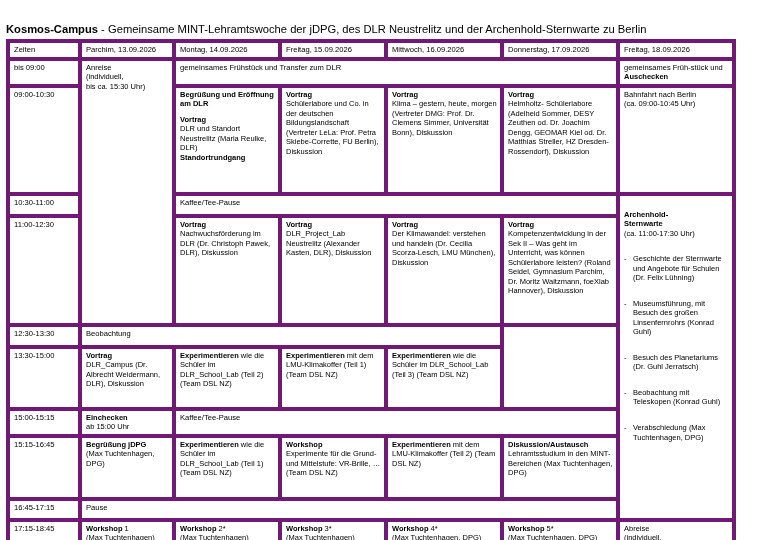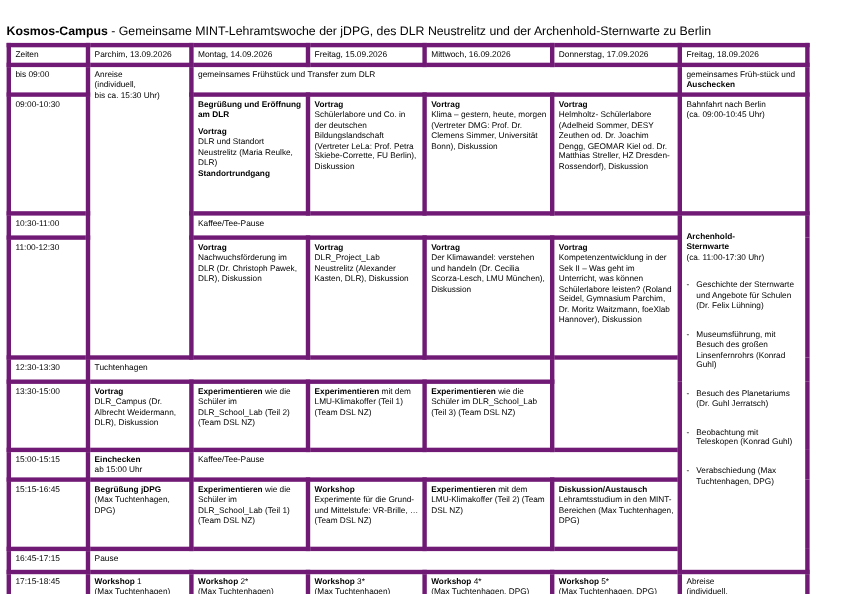--- a/index.html
+++ b/index.html
@@ -205,21 +205,21 @@
           <div>Der Klimawandel: verstehen und handeln (Dr. Cecilia Scorza-Lesch, LMU München), Diskussion</div>
         </td>
         <td>
           <div class="b">Vortrag</div>
           <div>Kompetenzentwicklung in der Sek II – Was geht im Unterricht, was können Schülerlabore leisten? (Roland Seidel, Gymnasium Parchim, Dr. Moritz Waitzmann, foeXlab Hannover), Diskussion</div>
         </td>
       </tr>
 
       <tr>
         <td class="timecell" style="height:14px">12:30-13:30</td>
-        <td colspan="4" class="banner">Tuchtenhagen</td>
+        <td colspan="4" class="banner">Beobachtung</td>
       </tr>
 
       <tr>
         <td class="timecell" style="height:54px">13:30-15:00</td>
         <td>
           <div class="b">Vortrag</div>
           <div>DLR_Campus (Dr. Albrecht Weidermann, DLR), Diskussion</div>
         </td>
         <td>
           <div><span class="b">Experimentieren</span><span> wie die Schüler im DLR_School_Lab (Teil 2) (Team DSL NZ)</span></div>

